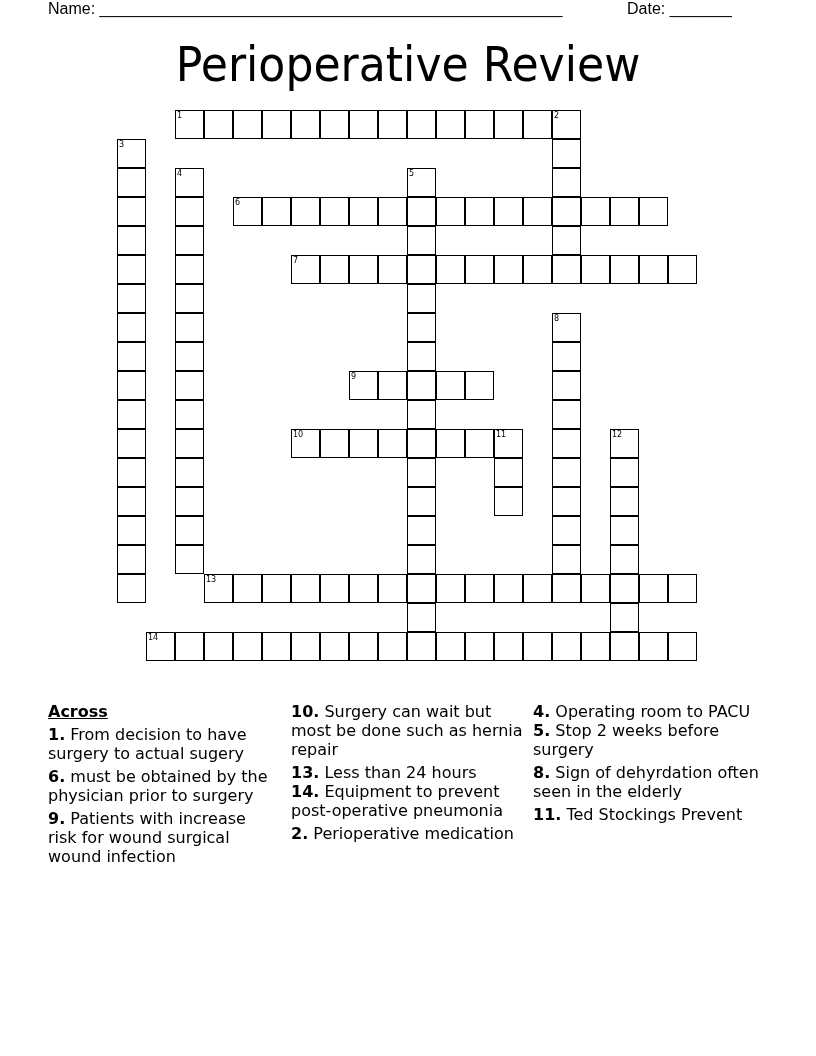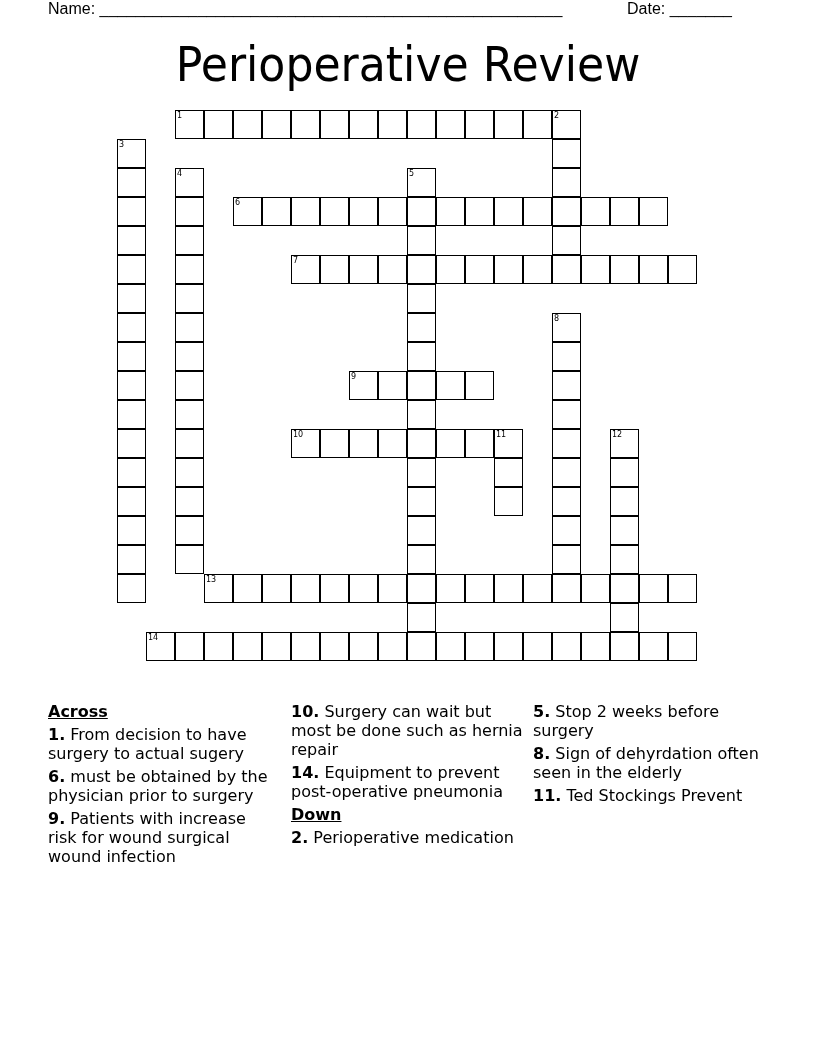--- a/index.html
+++ b/index.html
@@ -232,22 +232,23 @@
 
 <div class="clues col1">
   <div class="clue-heading">Across</div>
   <div class="clue"><span class="n">1.</span><span> From decision to have surgery to actual sugery</span></div>
   <div class="clue"><span class="n">6.</span><span> must be obtained by the physician prior to surgery</span></div>
   <div class="clue"><span class="n">9.</span><span> Patients with increase risk for wound surgical wound infection</span></div>
 </div>
 
 <div class="clues col2">
   <div class="clue"><span class="n">10.</span><span> Surgery can wait but most be done such as hernia repair</span></div>
+  <div class="clue tight"><span class="n">13.</span><span> Less than 24 hours</span></div>
   <div class="clue"><span class="n">14.</span><span> Equipment to prevent post-operative pneumonia</span></div>
-  <div class="clue-heading">Down</div>
   <div class="clue"><span class="n">2.</span><span> Perioperative medication</span></div>
 </div>
 
 <div class="clues col3">
+  <div class="clue tight"><span class="n">4.</span><span> Operating room to PACU</span></div>
   <div class="clue"><span class="n">5.</span><span> Stop 2 weeks before surgery</span></div>
   <div class="clue"><span class="n">8.</span><span> Sign of dehyrdation often seen in the elderly</span></div>
   <div class="clue"><span class="n">11.</span><span> Ted Stockings Prevent</span></div>
 </div>
 
 </body></html>

